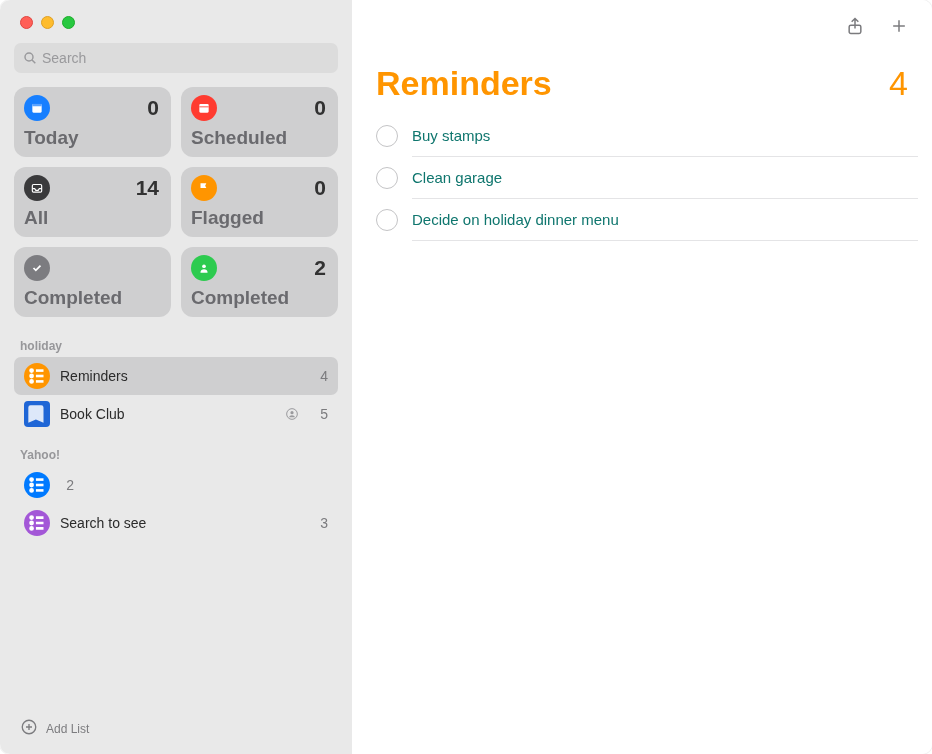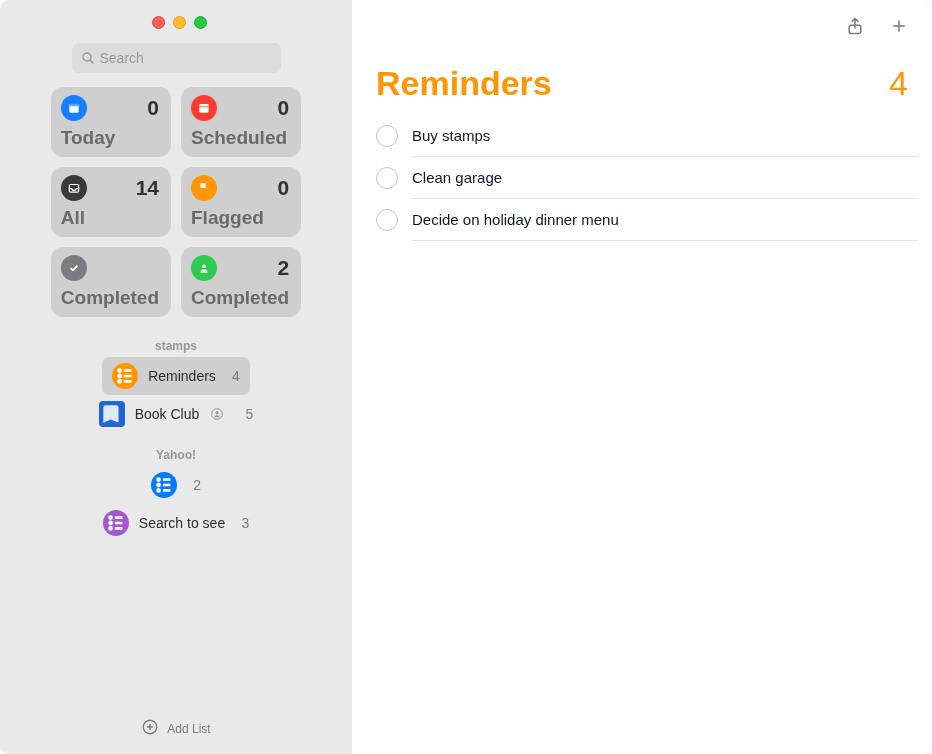--- a/index.html
+++ b/index.html
@@ -23,21 +23,20 @@
       box-shadow: 0 0 0 1px rgba(0,0,0,0.05);
       background: #fff;
     }
     .sidebar {
       width: 352px;
       background: #e9e9e9;
       display: flex;
       flex-direction: column;
       padding: 12px 14px 0 14px;
       position: relative;
-      align-items: center;
     }
     .traffic-lights {
       display: flex;
       gap: 8px;
       padding: 4px 0 14px 6px;
     }
     .tl {
       width: 13px;
       height: 13px;
       border-radius: 50%;
@@ -232,21 +231,21 @@
     }
     .reminder-text-wrap {
       flex: 1;
       height: 100%;
       display: flex;
       align-items: center;
       border-bottom: 1px solid #e4e4e6;
     }
     .reminder-text {
       font-size: 15px;
-      color: #0f172a;
+      color: #0f766e;
     }
   </style>
 </head>
 <body>
 
 <div class="window">
   <aside class="sidebar">
     <div class="traffic-lights">
       <div class="tl red"></div>
       <div class="tl yellow"></div>
@@ -335,21 +334,21 @@
                 <circle cx="12" cy="9" r="3.2"></circle>
                 <path d="M6 19c0-3 2.7-5 6-5s6 2 6 5v1H6z"></path>
               </svg>
           </div>
           <div class="smart-count">2</div>
         </div>
         <div class="smart-label">Completed</div>
       </div>
     </div>
 
-    <div class="section-header">stamps</div>
+    <div class="section-header">holiday</div>
     <div class="list-item selected">
       <div class="list-icon" style="background:#ff9500">
         <svg viewBox="0 0 24 24" fill="none" stroke="#fff" stroke-width="2.4">
             <circle cx="7" cy="7" r="1" fill="#fff"></circle>
             <line x1="11" y1="7" x2="18" y2="7"></line>
             <circle cx="7" cy="12" r="1" fill="#fff"></circle>
             <line x1="11" y1="12" x2="18" y2="12"></line>
             <circle cx="7" cy="17" r="1" fill="#fff"></circle>
             <line x1="11" y1="17" x2="18" y2="17"></line>
           </svg>

